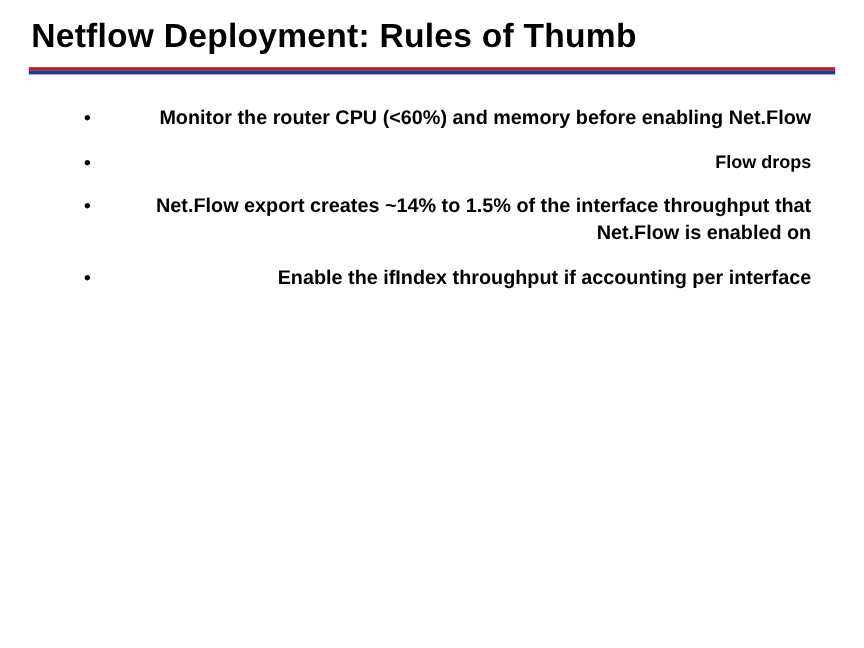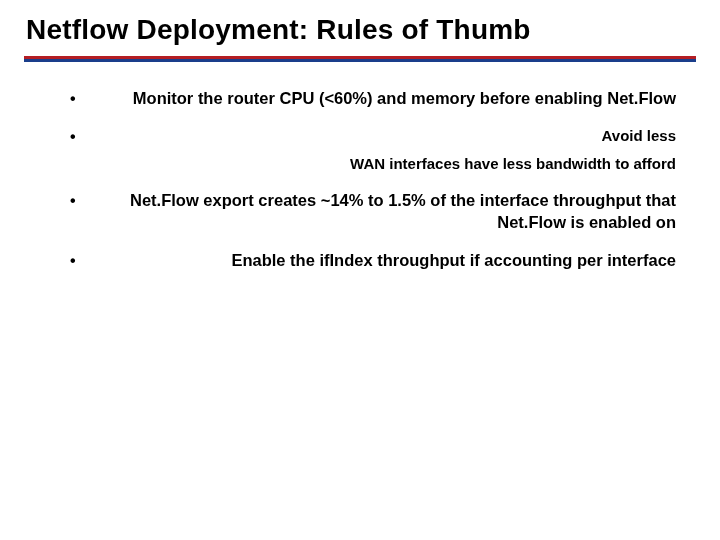--- a/index.html
+++ b/index.html
@@ -83,21 +83,20 @@
   <div class="rule">
     <div class="bar-red"></div>
     <div class="bar-blue"></div>
   </div>
 
   <div class="body">
     <ul class="bullets">
       <li><span>Monitor the router CPU (&lt;60%) and memory before enabling Net.Flow</span></li>
       <li>
         <ul class="sub">
-          <li><span>Avoid less</span></li>
-          <li><span>WAN interfaces have less bandwidth to afford</span></li>
+          <li><span>Flow drops</span></li>
         </ul>
       </li>
       <li><span>Net.Flow export creates ~14% to 1.5% of the interface throughput that Net.Flow is enabled on</span></li>
       <li><span>Enable the ifIndex throughput if accounting per interface</span></li>
     </ul>
   </div>
 </div>
 
 </body></html>

